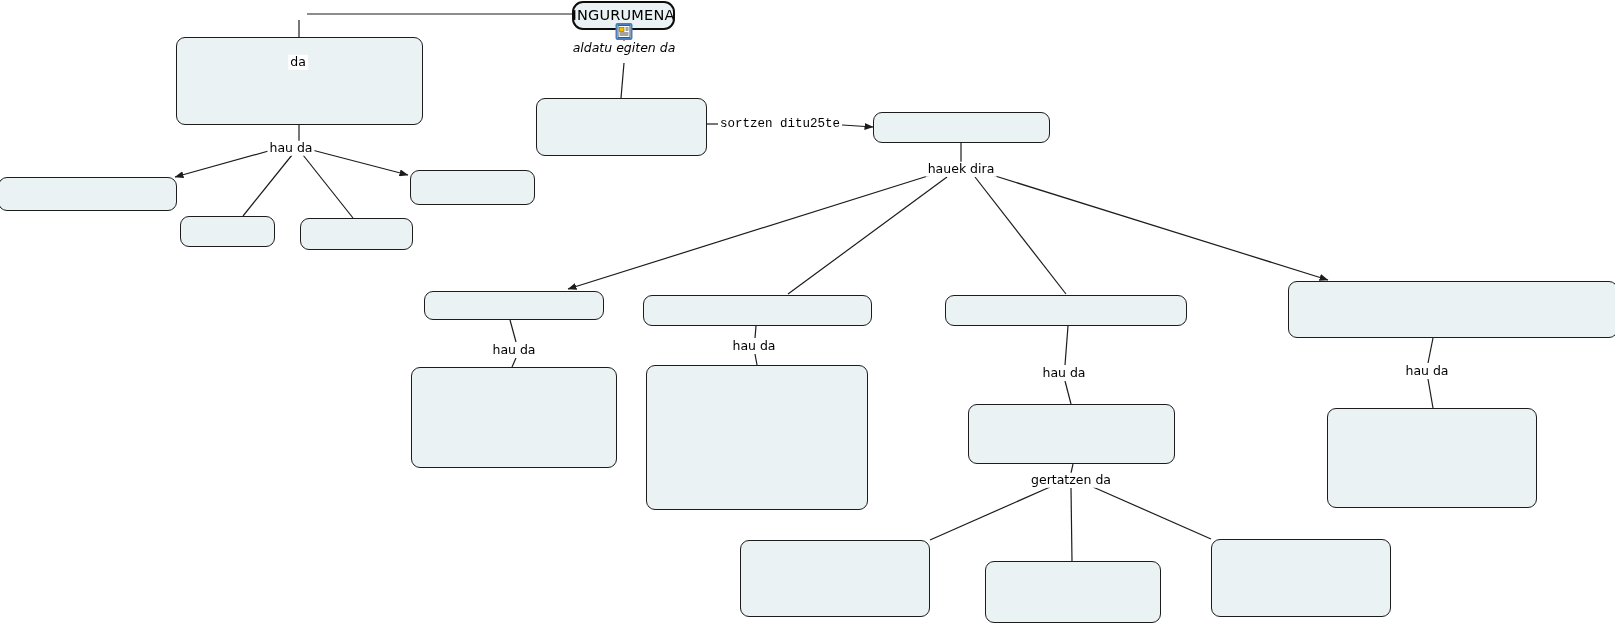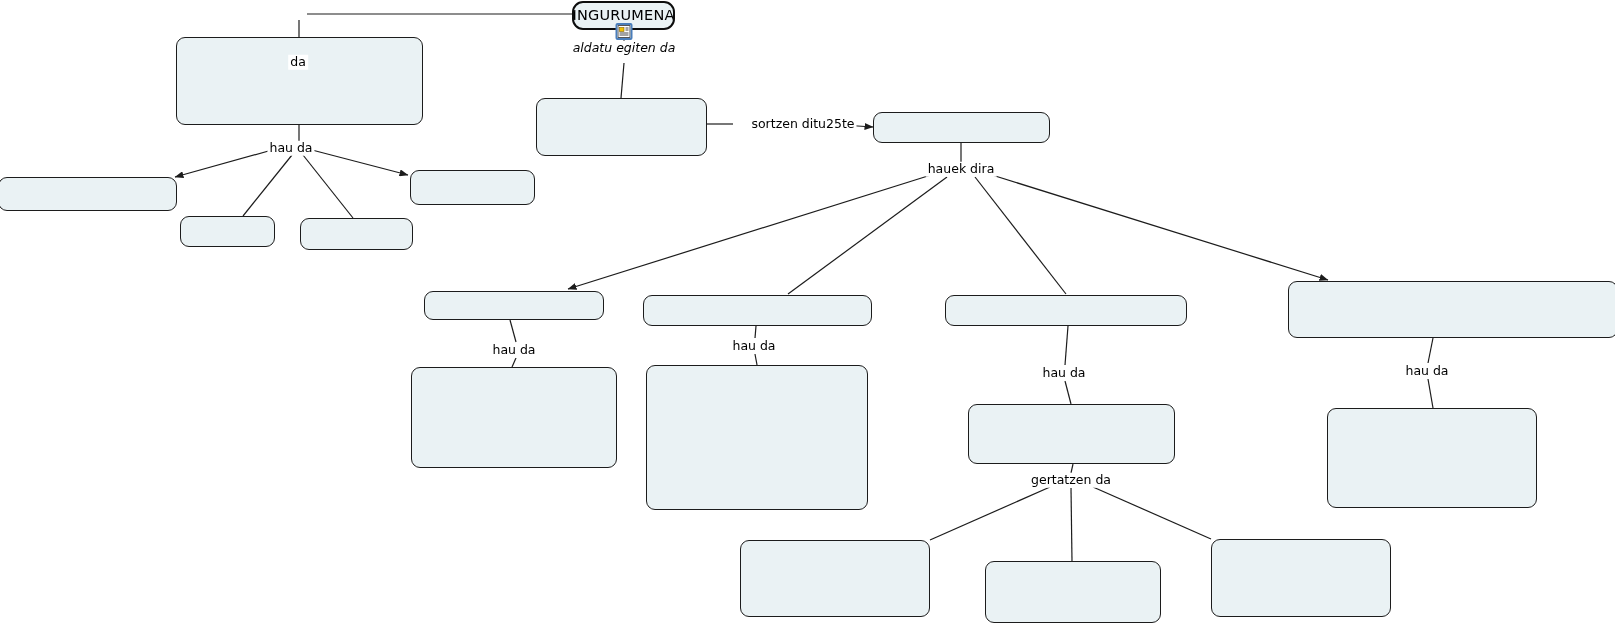--- a/index.html
+++ b/index.html
@@ -167,21 +167,21 @@
       <div class="node" style="left: 985px; top: 561px; width: 176px; height: 62px; background: rgb(234, 242, 244);">
         <span></span>
       </div>
       <div class="node" style="left: 1211px; top: 539px; width: 180px; height: 78px; background: rgb(234, 242, 244);">
         <span></span>
       </div>
     </div>
   <div id="labels-layer">
       <div class="link-label" style="left: 298px; top: 14px; margin-top: 48px;">da</div>
       <div class="link-label" style="left: 624px; top: 48px; font-style: italic;">aldatu egiten da</div>
-      <div class="link-label" style="left: 803px; top: 124px;">sortzen ditu25te</div>
+      <div class="link-label" style="left: 780px; top: 124px; font-family: Liberation Mono, monospace;">sortzen ditu25te</div>
       <div class="link-label" style="left: 961px; top: 169px; text-align: right;">hauek dira</div>
       <div class="link-label" style="left: 291px; top: 148px;">hau da</div>
       <div class="link-label" style="left: 514px; top: 350px;">hau da</div>
       <div class="link-label" style="left: 754px; top: 346px;">hau da</div>
       <div class="link-label" style="left: 1064px; top: 373px;">hau da</div>
       <div class="link-label" style="left: 1427px; top: 371px;">hau da</div>
       <div class="link-label" style="left: 1071px; top: 480px; text-align: center;">gertatzen da</div>
     </div>
 
   <span class="res-icon" id="res-icon" style="left: 624px; top: 23px; width: 17px; height: 17px; border-color: rgb(74, 126, 187);">

